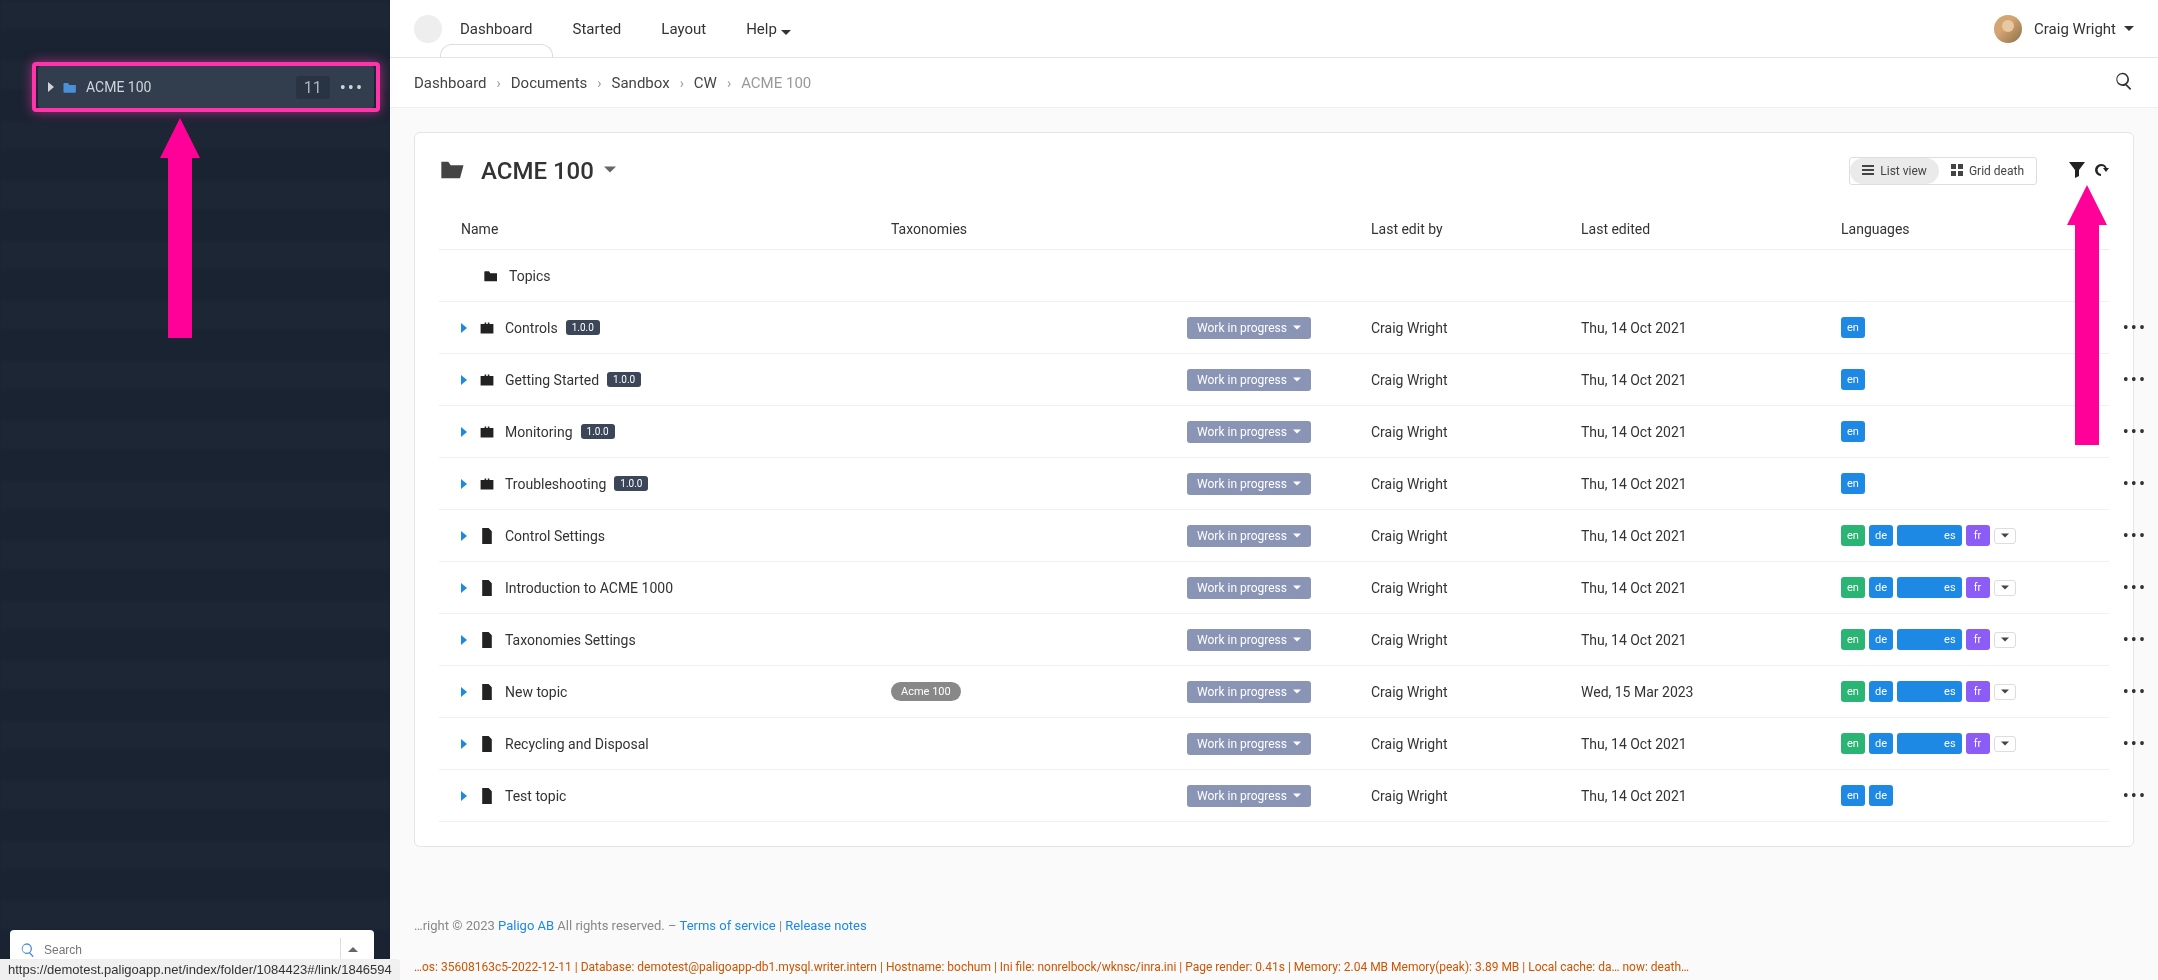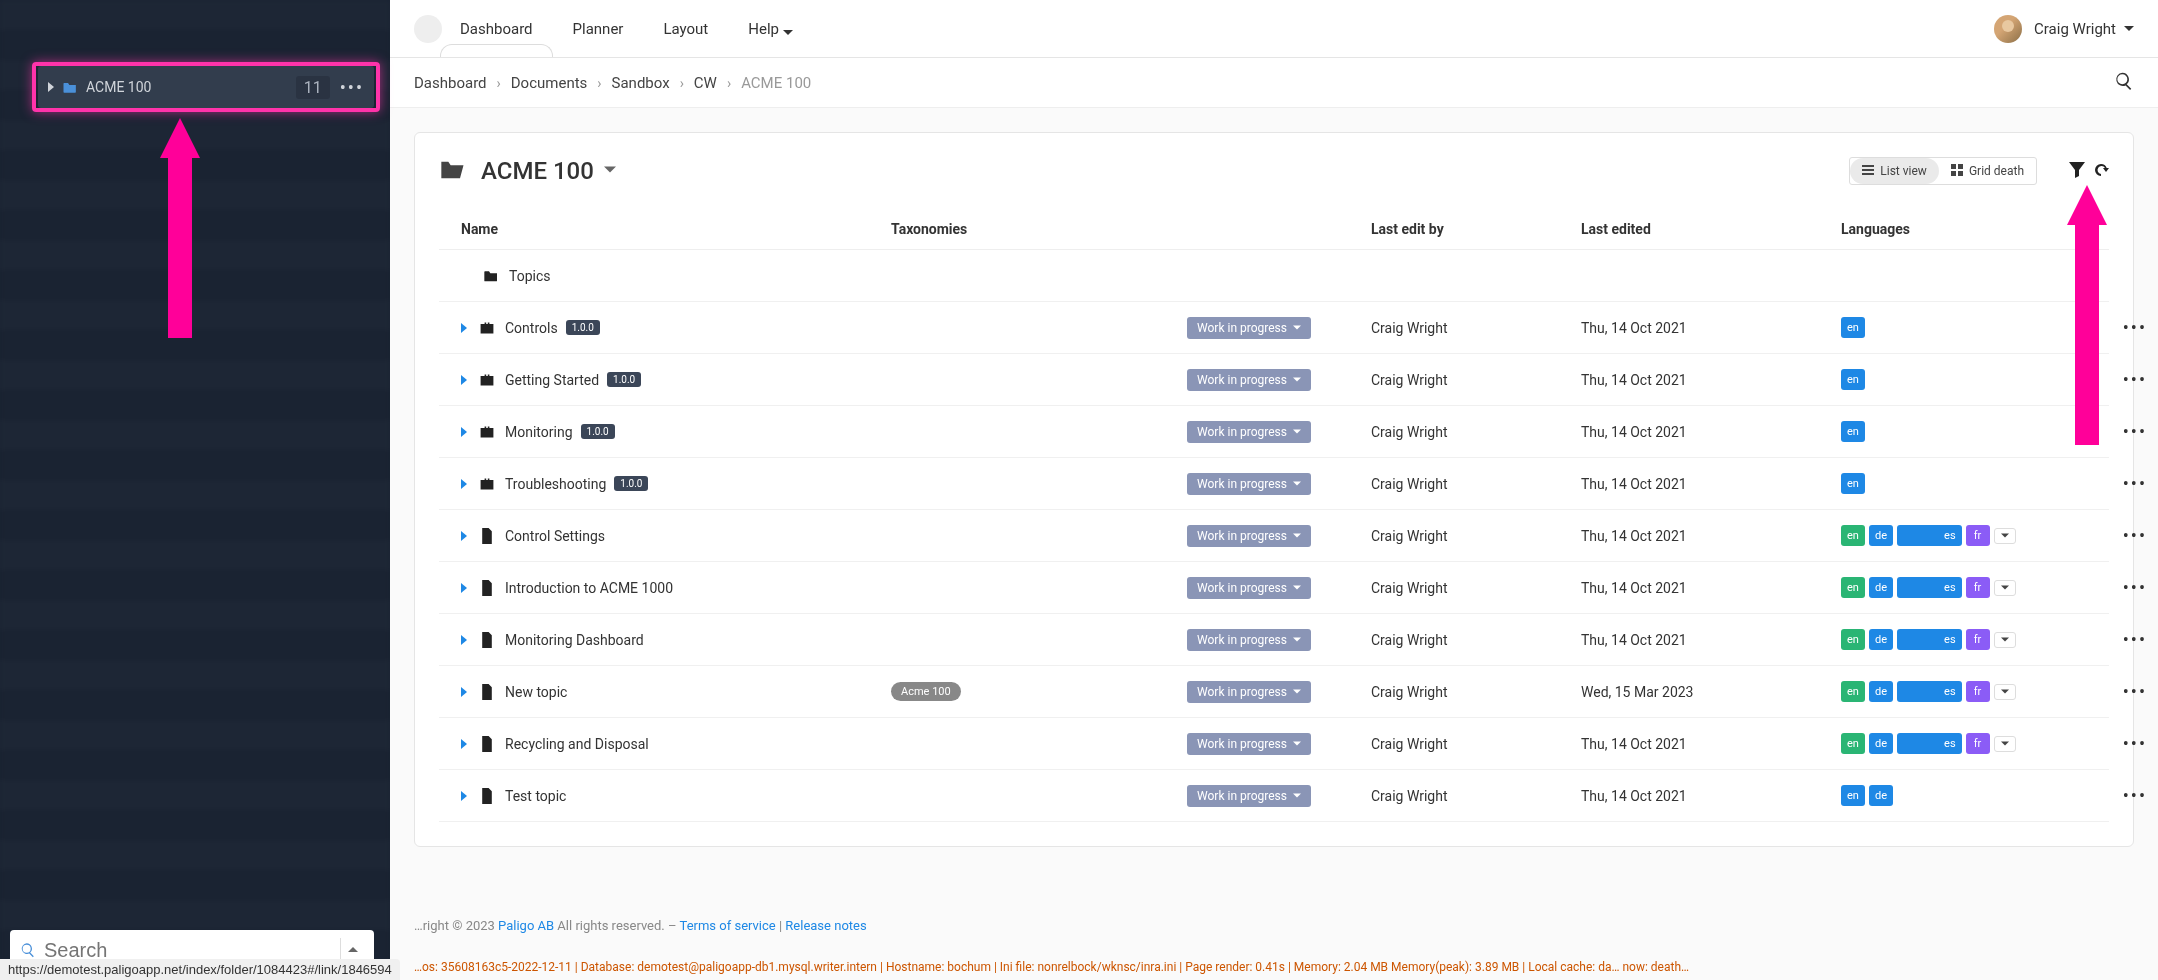--- a/index.html
+++ b/index.html
@@ -108,21 +108,21 @@
     background: #fff;
     border-radius: 4px;
     display: flex;
     align-items: center;
     padding: 0 10px;
     z-index: 4;
   }
   .sidebar-search svg { width:16px; height:16px; fill:#4a90d9; margin-right:8px; }
   .sidebar-search input {
     border: none; outline: none;
-    font-size: 20px;
+    font-size: 12px;
     color: #be185d;
     flex: 1;
     background: transparent;
   }
   .sidebar-search .expand {
     width: 24px; height: 24px;
     border-left: 1px solid #ddd;
     display:flex; align-items:center; justify-content:center;
     color:#666;
   }
@@ -254,21 +254,21 @@
     width:60px; height:260px;
     z-index: 10;
     pointer-events:none;
   }
 
   
   .table { width:100%; }
   .thead {
     display:grid;
     grid-template-columns: 430px 480px 210px 260px 250px 60px;
-    font-weight:700;
+    font-weight:400;
     color:#333;
     padding: 12px 22px;
     border-bottom: 1px solid #eee;
   }
   .row {
     display:grid;
     grid-template-columns: 430px 480px 210px 260px 250px 60px;
     align-items:center;
     padding: 10px 22px;
     border-bottom: 1px solid #f0f0f0;
@@ -399,21 +399,21 @@
         </svg>
     </div>
   </div>
 </div>
 
 <div class="main">
 
   <div class="topnav">
     <div class="avatar-circle"></div>
     <div class="nav-item active">Dashboard</div>
-    <div class="nav-item">Planner</div>
+    <div class="nav-item">Started</div>
     <div class="nav-item">Layout</div>
     <div class="nav-item help">
       <span>Help</span>
       <svg viewBox="0 0 10 10">
           <path d="M0 2l5 5 5-5z"></path>
         </svg>
     </div>
     <div class="spacer"></div>
     <div class="user">
       <div class="user-avatar"></div>
@@ -703,21 +703,21 @@
               </div>
             </div>
             <div class="row">
               <div class="name-cell">
                 <div class="expand-caret"></div>
                 <span class="item-icon">
                   <svg viewBox="0 0 16 20">
                     <path d="M2 0h8l4 4v16H2V0zm2 6h8v1H4zm0 3h8v1H4zm0 3h8v1H4z"></path>
                   </svg>
                 </span>
-                <span class="item-label">Monitoring Dashboard</span>
+                <span class="item-label">Taxonomies Settings</span>
               </div>
               <div style="display: flex; align-items: center; padding-right: 60px;">
                 <div style="flex: 1 1 0%;"></div>
                 <span class="status-pill">
                   <span>Work in progress</span>
                   <svg viewBox="0 0 10 10">
                     <path d="M0 2l5 5 5-5z"></path>
                   </svg>
                 </span>
               </div>

